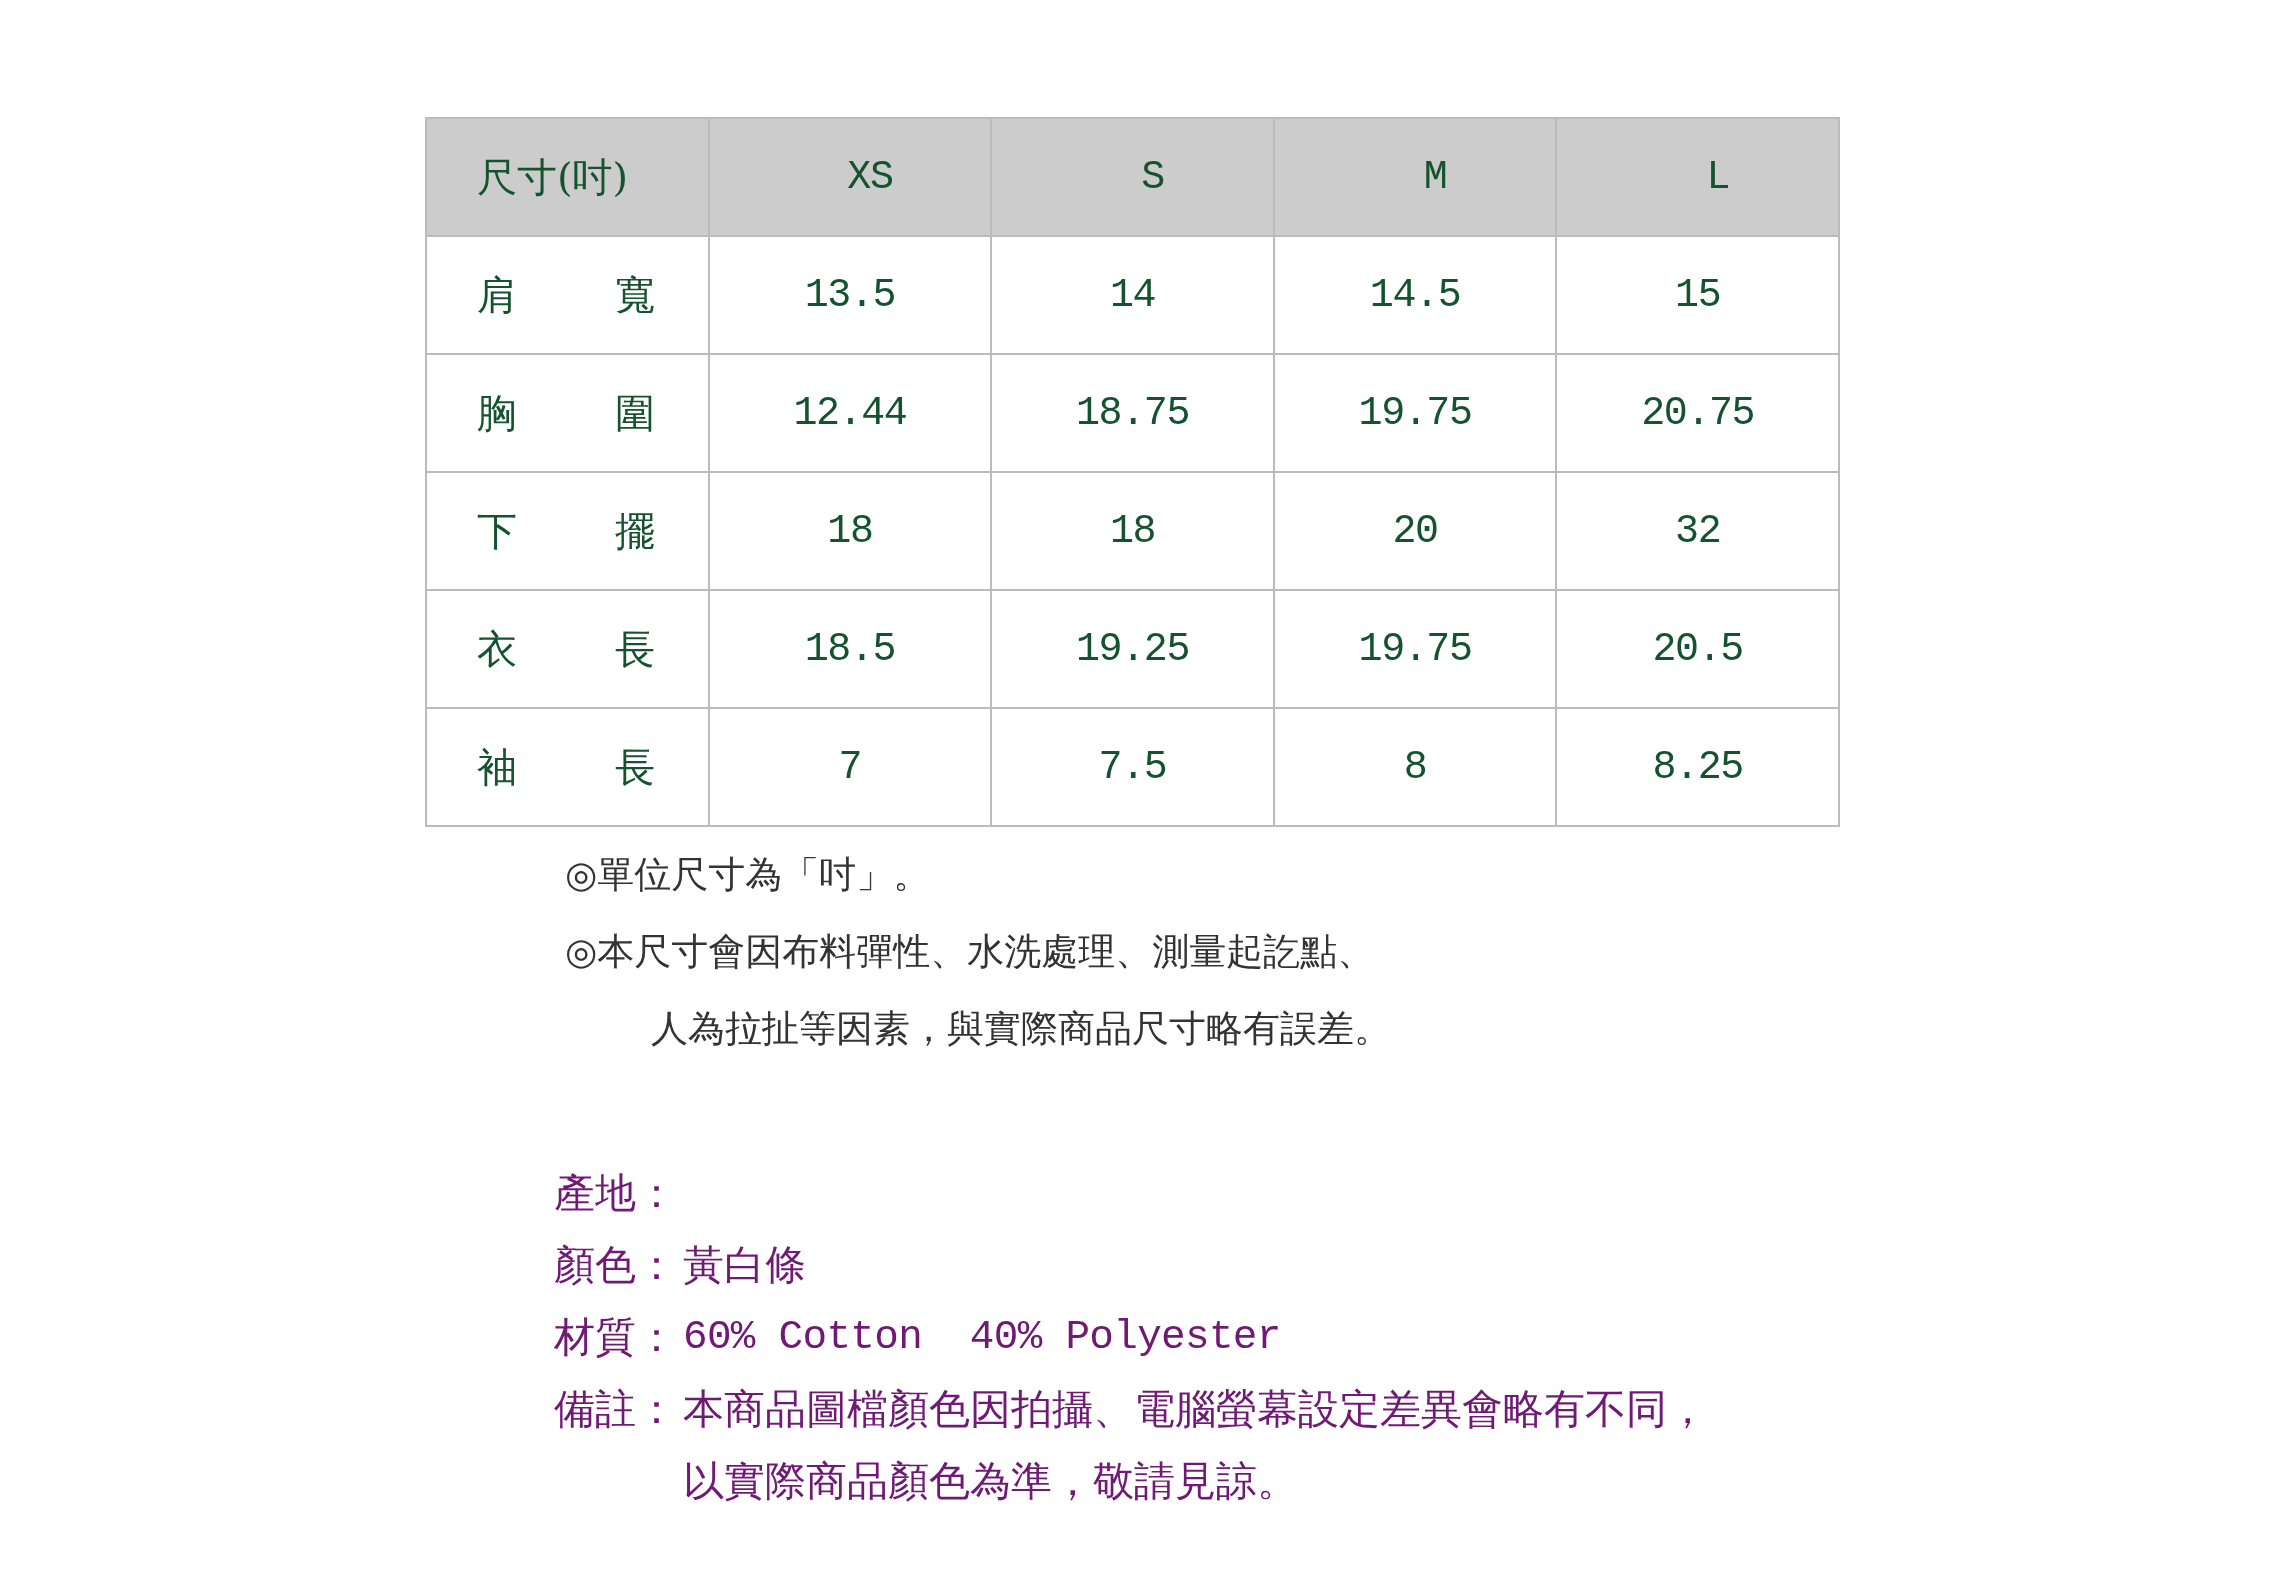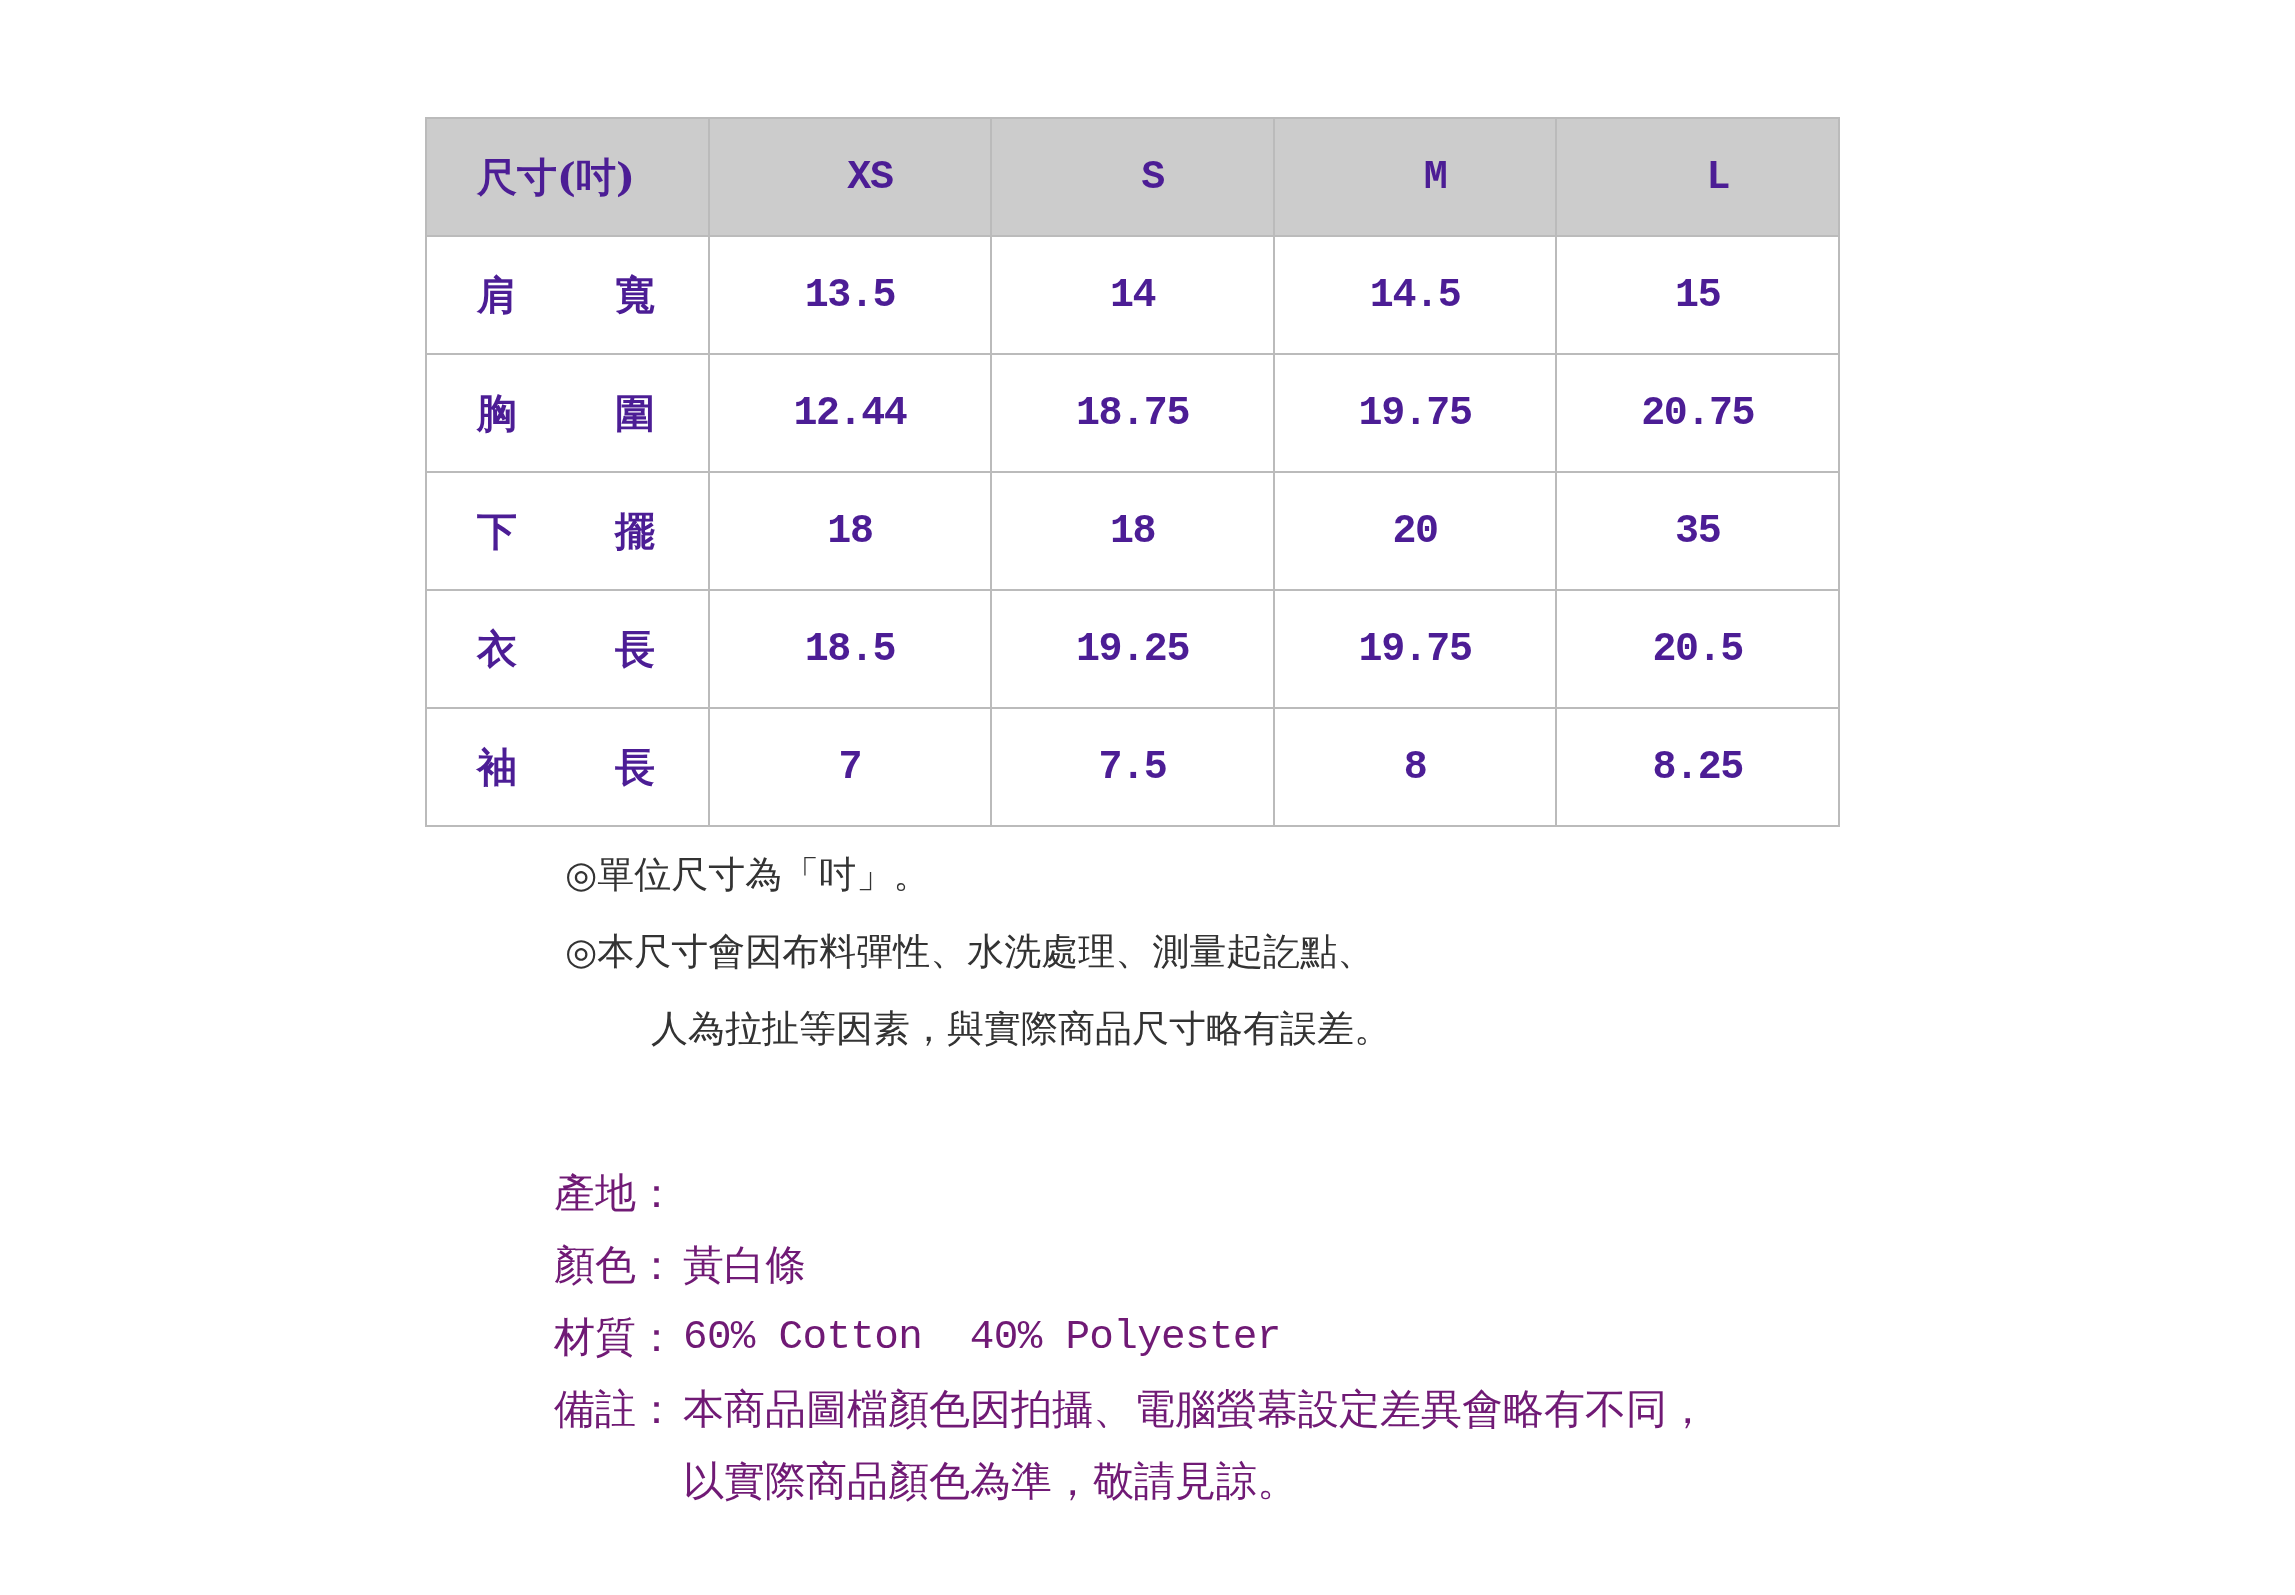--- a/index.html
+++ b/index.html
@@ -22,23 +22,23 @@
       width: 1415px;
       border-collapse: collapse;
       table-layout: fixed;
     }
     .size-table td, .size-table th {
       border: 2.8px solid #bbbbbb;
       height: 116px;
       padding: 0;
       text-align: center;
       vertical-align: middle;
-      font-weight: bold;
+      font-weight: normal;
       font-size: 40px;
-      color: #4c1d95;
+      color: #14532d;
       font-family: "Liberation Mono", "DejaVu Sans Mono", monospace;
       letter-spacing: -1.4px;
     }
     .size-table thead th {
       background: #cccccc;
       padding-left: 40px;
     }
     .size-table .label-cell {
       text-align: left;
       padding-left: 50px;
@@ -128,21 +128,21 @@
     <tr>
       <td class="label-cell">
         <span class="split-label">
           <span>下</span>
           <span>擺</span>
         </span>
       </td>
       <td>18</td>
       <td>18</td>
       <td>20</td>
-      <td>35</td>
+      <td>32</td>
     </tr>
     <tr>
       <td class="label-cell">
         <span class="split-label">
           <span>衣</span>
           <span>長</span>
         </span>
       </td>
       <td>18.5</td>
       <td>19.25</td>

